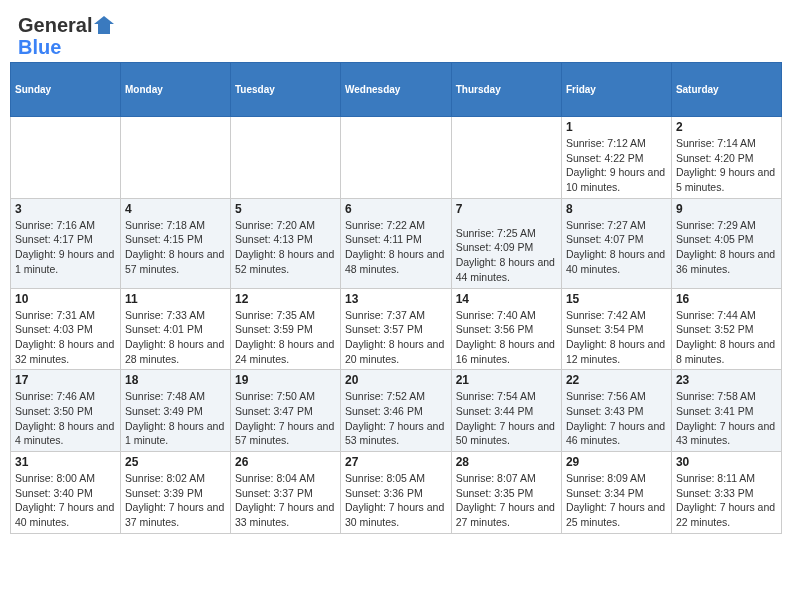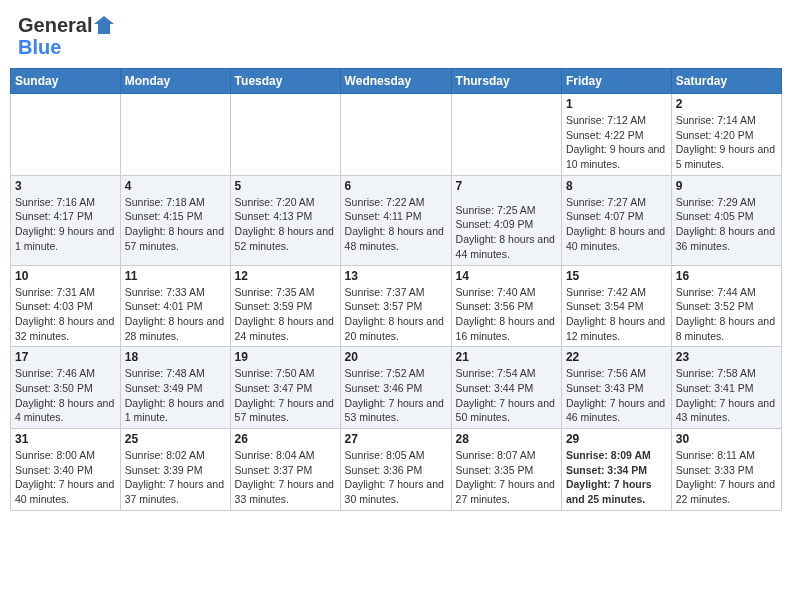--- a/index.html
+++ b/index.html
@@ -7,21 +7,20 @@
       font-family: Arial, sans-serif;
       background: #fff;
       width: 792px;
       min-height: 612px;
       padding: 10px;
     }
     .header {
       display: flex;
       justify-content: space-between;
       align-items: flex-start;
-      margin-bottom: 6px;
       padding: 4px 8px;
     }
     .logo {
       display: flex;
       align-items: center;
       gap: 2px;
     }
     .title-block {
       text-align: right;
     }
@@ -35,22 +34,22 @@
       color: #555;
     }
     .calendar-table {
       width: 100%;
       border-collapse: collapse;
       font-size: 11px;
     }
     .calendar-table th {
       background: #3a7abf;
       color: #fff;
-      padding: 5px 4px;
-      font-size: 12px;
+      padding: 21px 4px;
+      font-size: 10px;
       font-weight: bold;
       border: 1px solid #2d6aaf;
       text-align: left;
     }
     .calendar-table td {
       border: 1px solid #ccc;
       vertical-align: top;
       padding: 3px 4px;
       height: 80px;
       width: 113px;
@@ -285,21 +284,21 @@
 Daylight: 7 hours and 30 minutes.</div>
         </td>
         <td>
           <div class="day-number">28</div>
           <div class="day-info" style="white-space: pre-line;">Sunrise: 8:07 AM
 Sunset: 3:35 PM
 Daylight: 7 hours and 27 minutes.</div>
         </td>
         <td>
           <div class="day-number">29</div>
-          <div class="day-info" style="white-space: pre-line; font-weight: bold;">Sunrise: 8:09 AM
+          <div class="day-info" style="white-space: pre-line;">Sunrise: 8:09 AM
 Sunset: 3:34 PM
 Daylight: 7 hours and 25 minutes.</div>
         </td>
         <td>
           <div class="day-number">30</div>
           <div class="day-info" style="white-space: pre-line;">Sunrise: 8:11 AM
 Sunset: 3:33 PM
 Daylight: 7 hours and 22 minutes.</div>
         </td>
       </tr>

